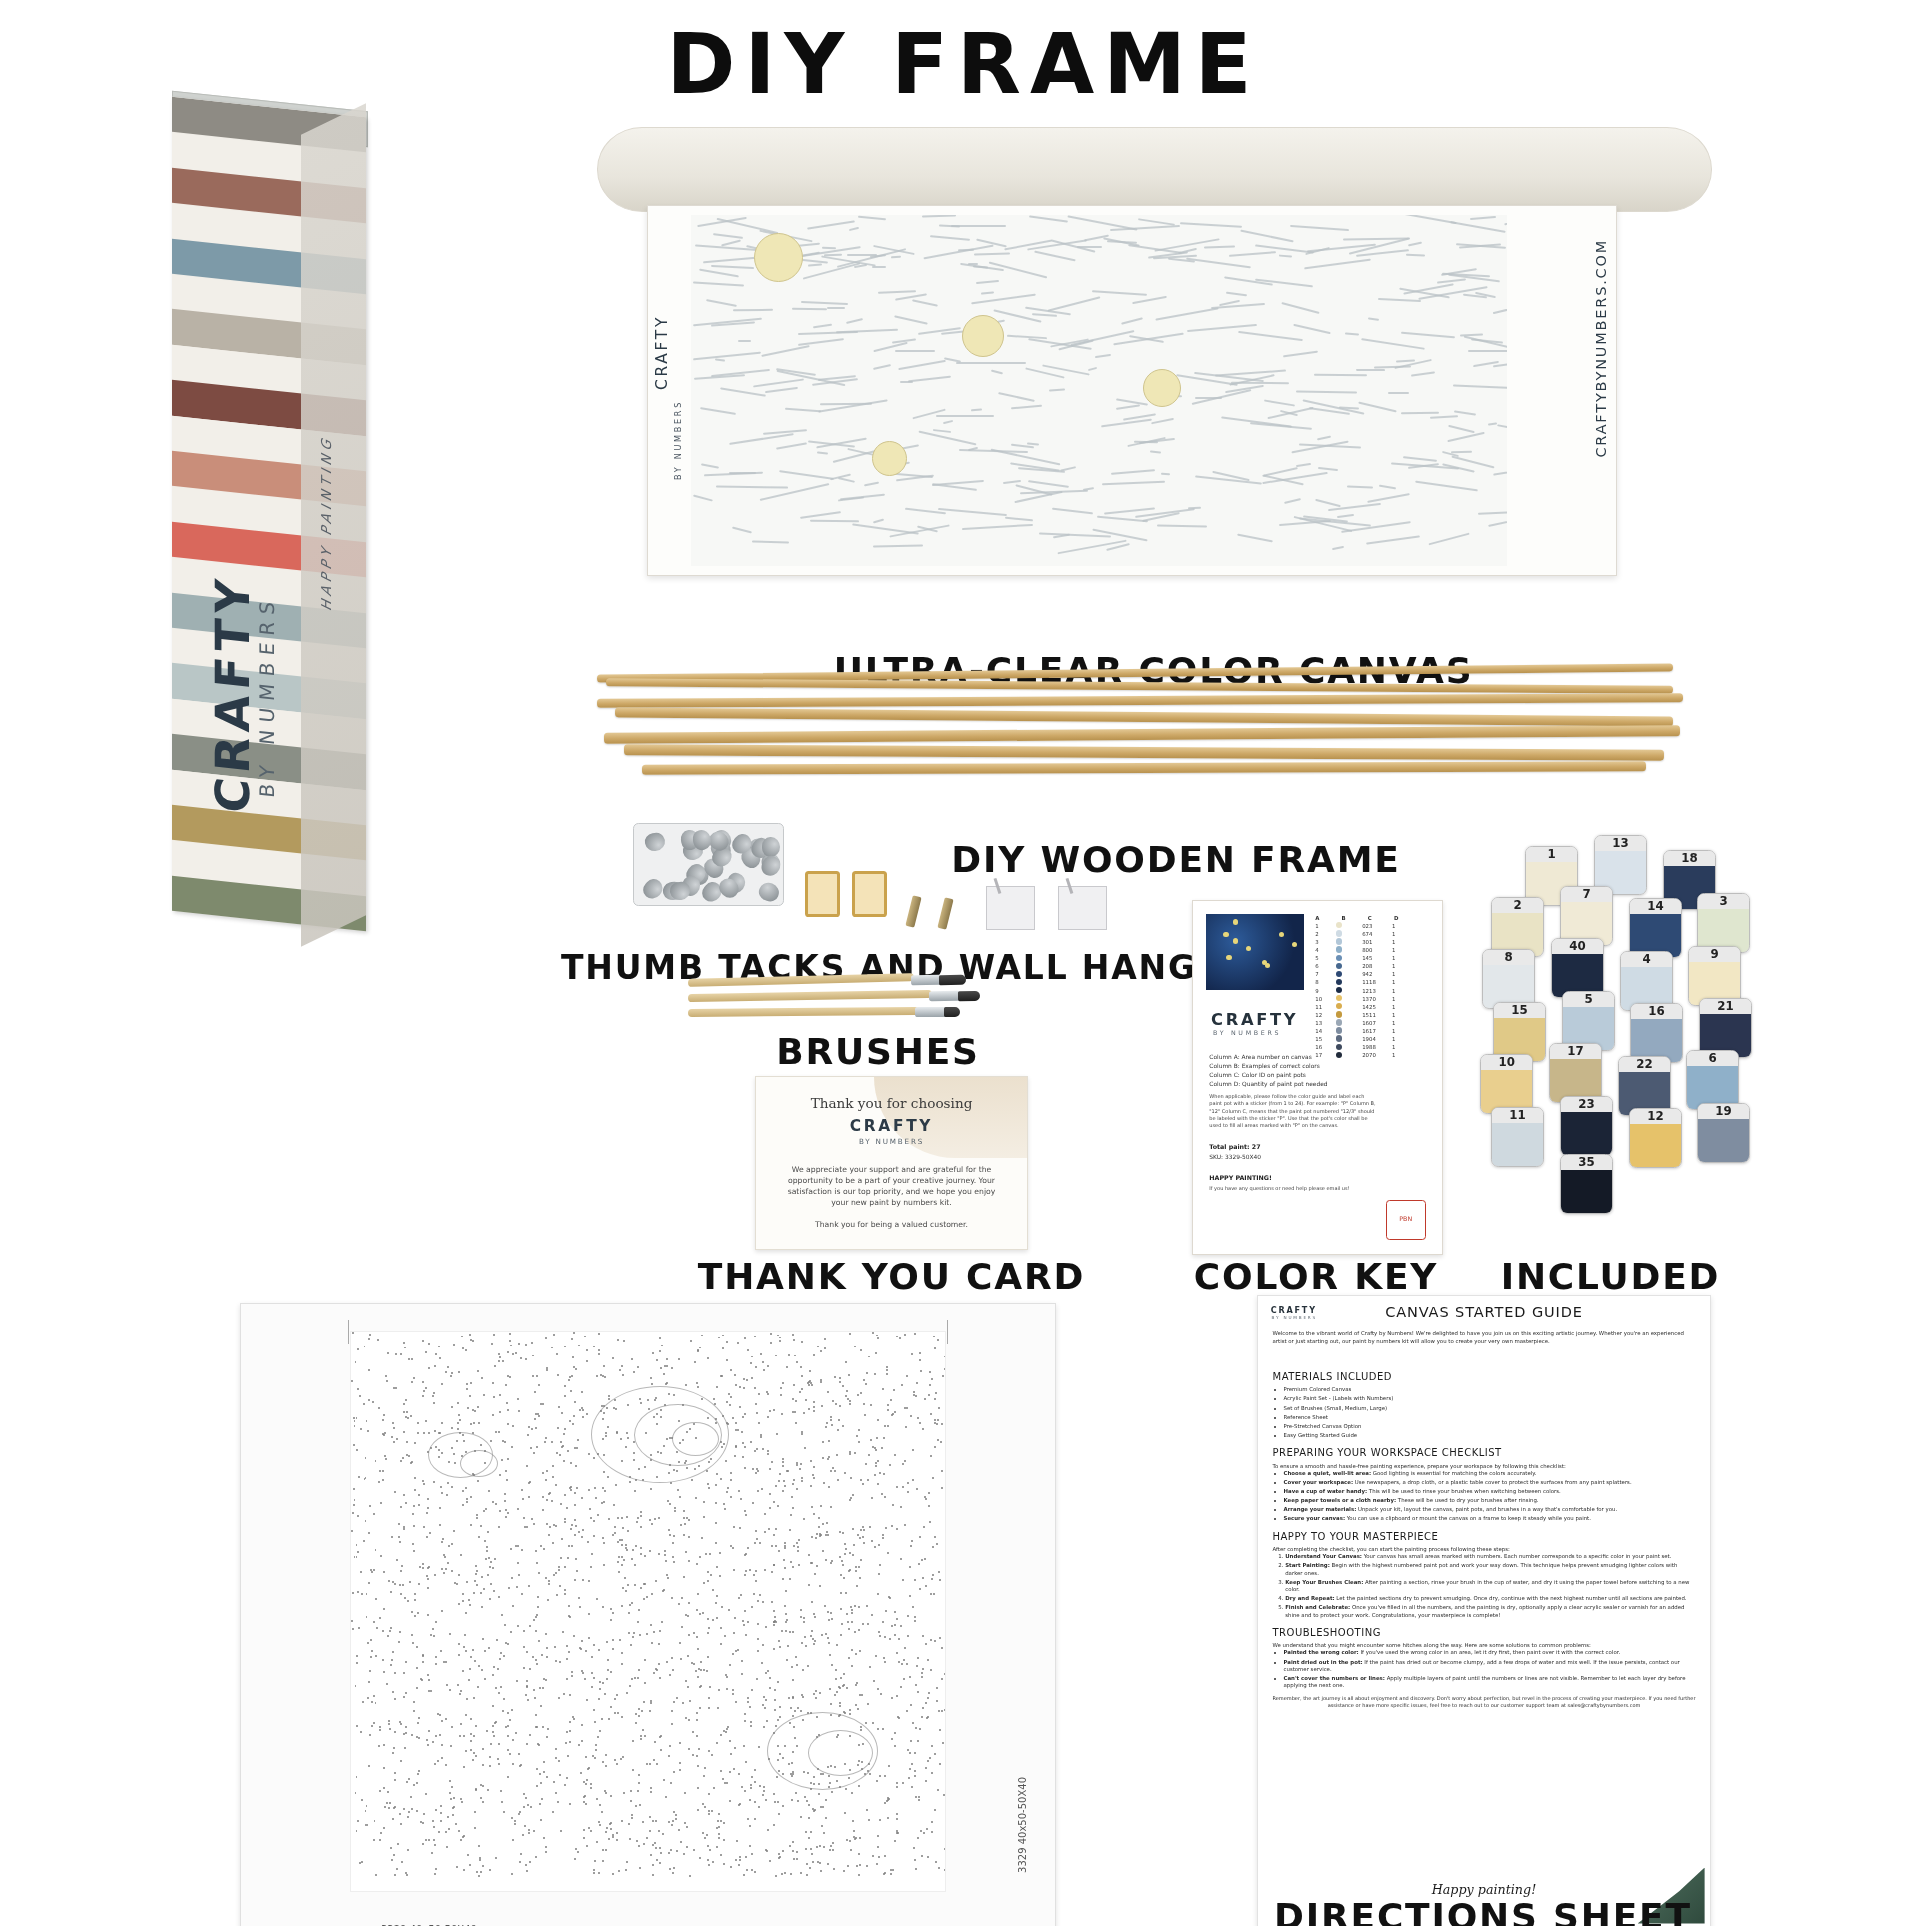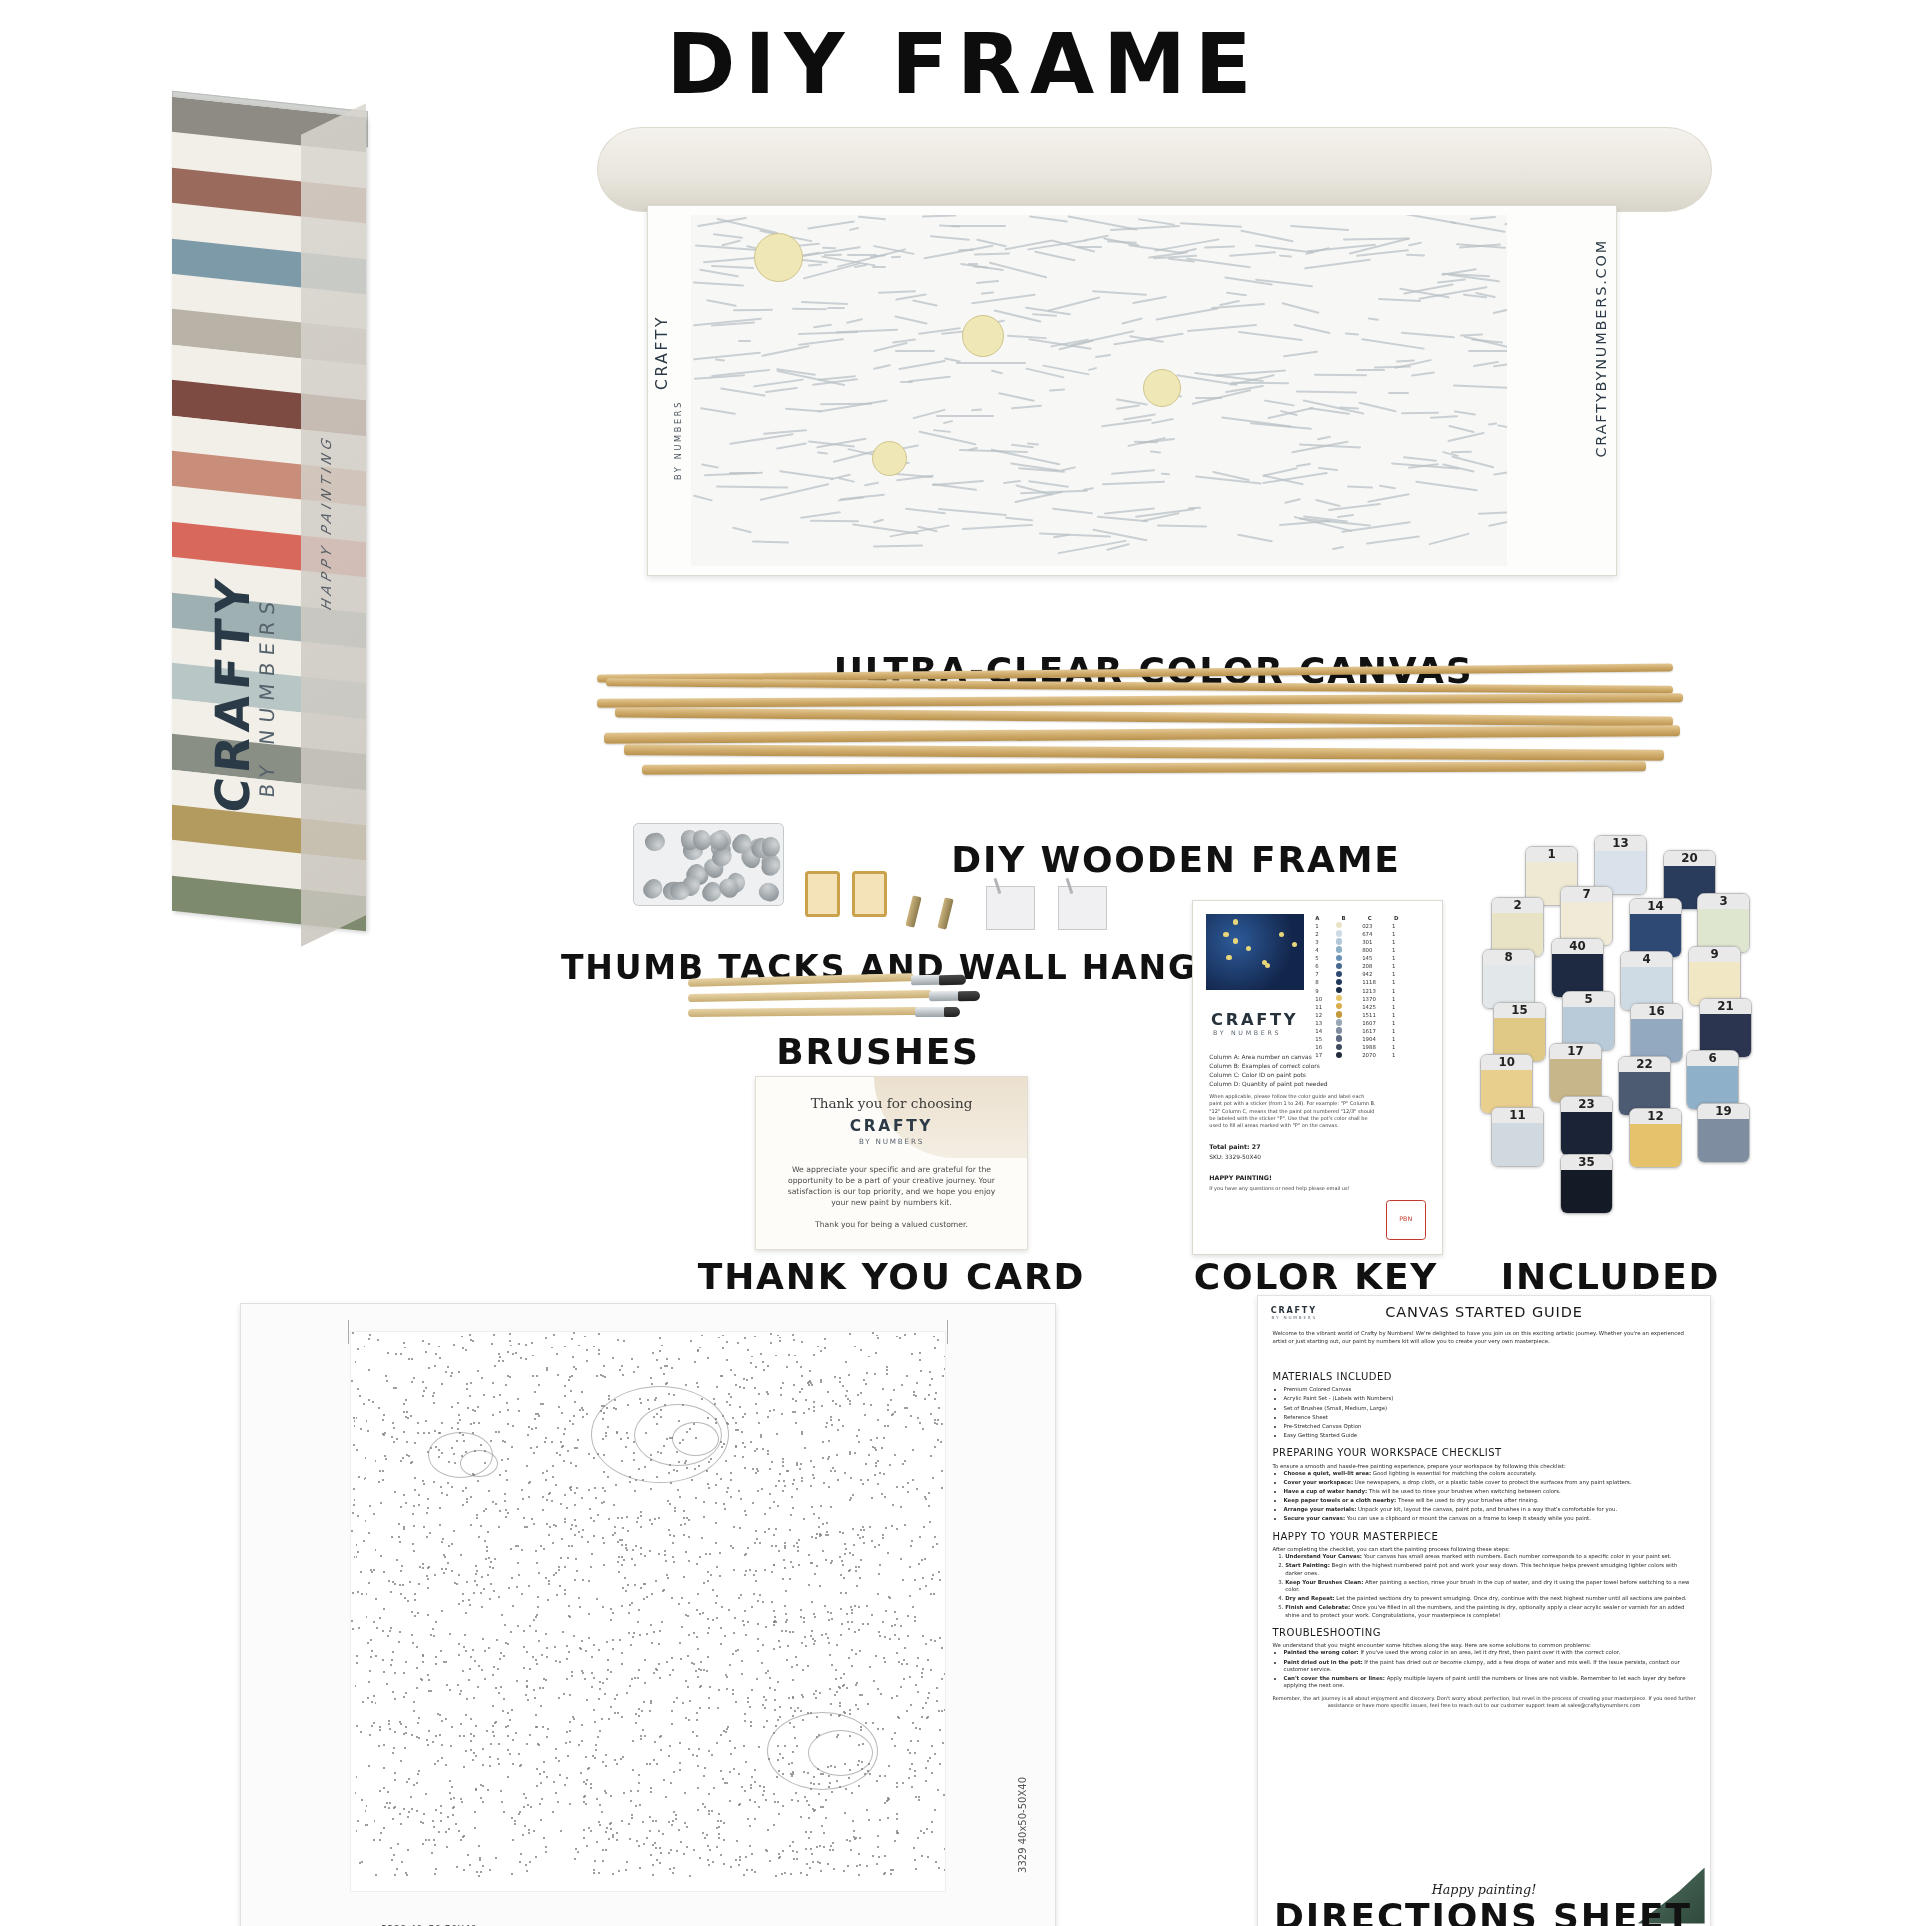--- a/index.html
+++ b/index.html
@@ -615,21 +615,21 @@
     <div class="ferrule" style="left: 227px; top: 35px; transform: rotate(-0.5deg);"></div>
     <div class="bristle" style="left: 256px; top: 35px; width: 16.3px; transform: rotate(-0.5deg);"></div>
   </div>
 <div class="label" style="left:688px;width:380px;top:1031px;font-size:36px;">BRUSHES</div>
 
 <div class="abs" id="tyCard">
   <div id="tyBlob"></div>
   <div class="t1">Thank you for choosing</div>
   <div class="t2">CRAFTY</div>
   <div class="t3">BY NUMBERS</div>
-  <div class="body">We appreciate your specific and are grateful for the opportunity to be a part of your creative journey. Your satisfaction is our top priority, and we hope you enjoy your new paint by numbers kit.</div>
+  <div class="body">We appreciate your support and are grateful for the opportunity to be a part of your creative journey. Your satisfaction is our top priority, and we hope you enjoy your new paint by numbers kit.</div>
   <div class="foot">Thank you for being a valued customer.</div>
 </div>
 <div class="label" style="left:697px;width:389px;top:1256px;font-size:36px;">THANK YOU CARD</div>
 
 <div class="abs" id="colorKey">
   <div id="ckArt">
       <div class="star" style="left: 59px; top: 49px;"></div>
       <div class="star" style="left: 27px; top: 5.6px;"></div>
       <div class="star" style="left: 20.6px; top: 41px;"></div>
       <div class="star" style="left: 17.6px; top: 18px;"></div>
@@ -769,21 +769,21 @@
 <div class="abs" id="pots">
     <div class="pot" style="left: 52px; top: 0px;">
       <div class="cap">1</div>
       <div class="fill" style="background: rgb(239, 233, 212);"></div>
     </div>
     <div class="pot" style="left: 121px; top: -11px;">
       <div class="cap">13</div>
       <div class="fill" style="background: rgb(217, 226, 234);"></div>
     </div>
     <div class="pot" style="left: 190px; top: 3.6px;">
-      <div class="cap">20</div>
+      <div class="cap">18</div>
       <div class="fill" style="background: rgb(42, 60, 92);"></div>
     </div>
     <div class="pot" style="left: 18px; top: 51px;">
       <div class="cap">2</div>
       <div class="fill" style="background: rgb(233, 227, 197);"></div>
     </div>
     <div class="pot" style="left: 87px; top: 40px;">
       <div class="cap">7</div>
       <div class="fill" style="background: rgb(240, 234, 214);"></div>
     </div>

